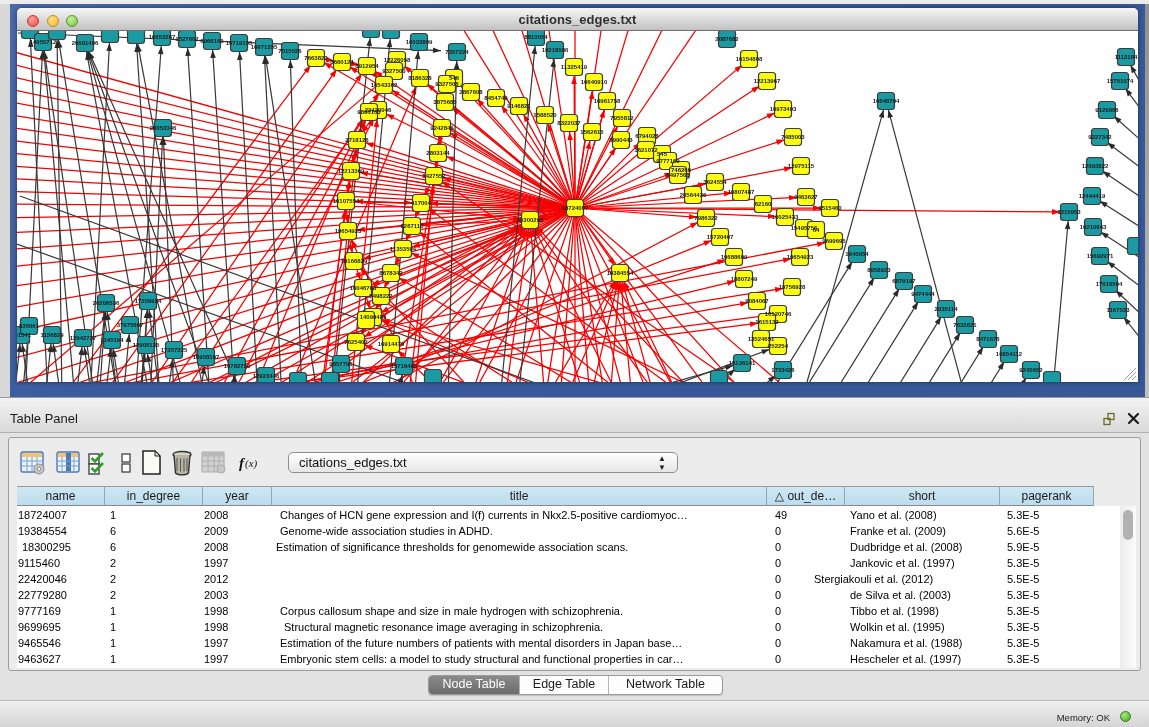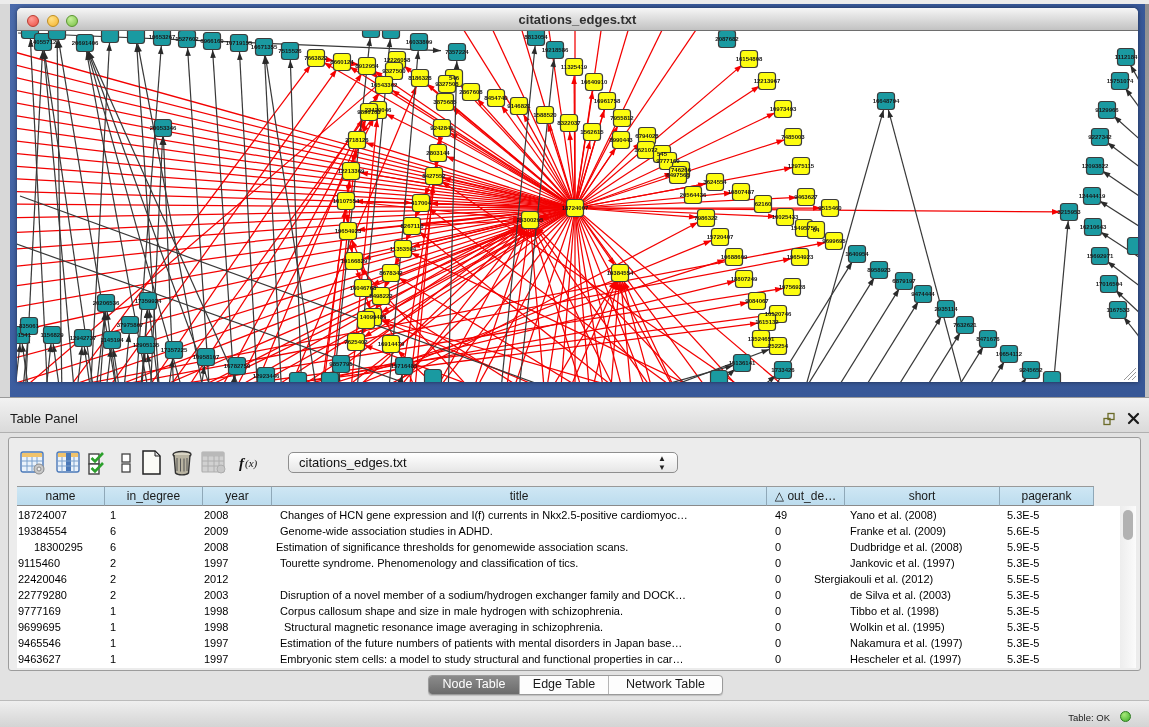--- a/index.html
+++ b/index.html
@@ -921,50 +921,48 @@
 <div class="row" style="top:524px">
     <span style="left:18px">19384554</span>
     <span style="left:110px">6</span>
     <span style="left:204px">2009</span>
     <span style="left:280px">Genome-wide association studies in ADHD.</span>
     <span style="left:775px">0</span>
     <span style="left:850px">Franke et al. (2009)</span>
     <span style="left:1007px">5.6E-5</span>
   </div>
 <div class="row" style="top:540px">
-    <span style="left:34px">18300295</span>
+    <span style="left:22px">18300295</span>
     <span style="left:110px">6</span>
     <span style="left:204px">2008</span>
     <span style="left:276px">Estimation of significance thresholds for genomewide association scans.</span>
     <span style="left:775px">0</span>
     <span style="left:850px">Dudbridge et al. (2008)</span>
     <span style="left:1007px">5.9E-5</span>
   </div>
 <div class="row" style="top:556px">
     <span style="left:18px">9115460</span>
     <span style="left:110px">2</span>
     <span style="left:204px">1997</span>
-    <span style="left:280px">Tourette syndrome. Phenomenology and classification of tics.</span>
     <span style="left:775px">0</span>
     <span style="left:850px">Jankovic et al. (1997)</span>
     <span style="left:1007px">5.3E-5</span>
   </div>
 <div class="row" style="top:572px">
     <span style="left:18px">22420046</span>
     <span style="left:110px">2</span>
     <span style="left:204px">2012</span>
     <span style="left:775px">0</span>
     <span style="left:814px">Stergiakouli et al. (2012)</span>
     <span style="left:1007px">5.5E-5</span>
   </div>
 <div class="row" style="top:588px">
     <span style="left:18px">22779280</span>
     <span style="left:110px">2</span>
     <span style="left:204px">2003</span>
-    <span style="left:280px">Disruption of a novel member of a sodium/hydrogen exchanger family and DOCK…</span>
     <span style="left:775px">0</span>
     <span style="left:850px">de Silva et al. (2003)</span>
     <span style="left:1007px">5.3E-5</span>
   </div>
 <div class="row" style="top:604px">
     <span style="left:18px">9777169</span>
     <span style="left:110px">1</span>
     <span style="left:204px">1998</span>
     <span style="left:280px">Corpus callosum shape and size in male hydrogen with schizophrenia.</span>
     <span style="left:775px">0</span>
@@ -979,21 +977,21 @@
     <span style="left:775px">0</span>
     <span style="left:850px">Wolkin et al. (1995)</span>
     <span style="left:1007px">5.3E-5</span>
   </div>
 <div class="row" style="top:636px">
     <span style="left:18px">9465546</span>
     <span style="left:110px">1</span>
     <span style="left:204px">1997</span>
     <span style="left:280px">Estimation of the future numbers of patients with mental disorders in Japan base…</span>
     <span style="left:775px">0</span>
-    <span style="left:850px">Nakamura et al. (1997)</span>
+    <span style="left:850px">Nakamura et al. (1988)</span>
     <span style="left:1007px">5.3E-5</span>
   </div>
 <div class="row" style="top:652px">
     <span style="left:18px">9463627</span>
     <span style="left:110px">1</span>
     <span style="left:204px">1997</span>
     <span style="left:280px">Embryonic stem cells: a model to study structural and functional properties in car…</span>
     <span style="left:775px">0</span>
     <span style="left:850px">Hescheler et al. (1997)</span>
     <span style="left:1007px">5.3E-5</span>
@@ -1002,15 +1000,15 @@
     <div id="vthumb"></div>
   </div>
 <div id="tabs">
   <div class="tab" id="tab1" style="width:90px">Node Table</div>
     <div class="tsep"></div>
   <div class="tab" style="width:88px">Edge Table</div>
     <div class="tsep"></div>
   <div class="tab" style="width:113px">Network Table</div>
 </div>
 <div id="status">
-    <span id="mem">Table: OK</span>
+    <span id="mem">Memory: OK</span>
     <span id="memdot"></span>
   </div>
 
 </body></html>

